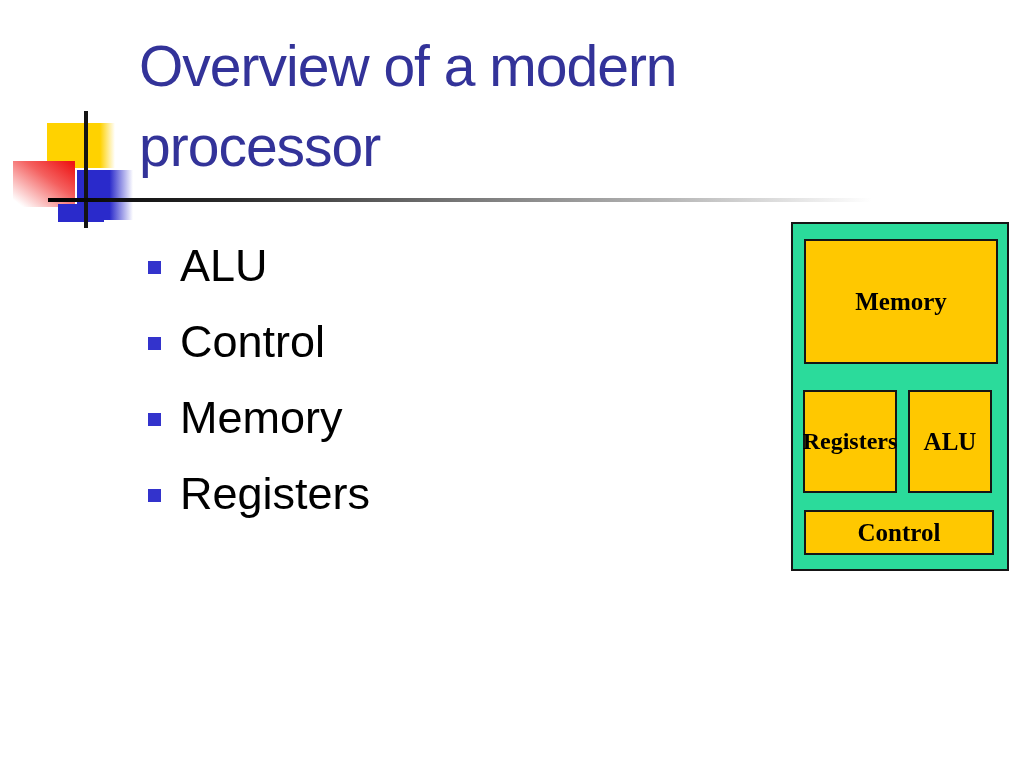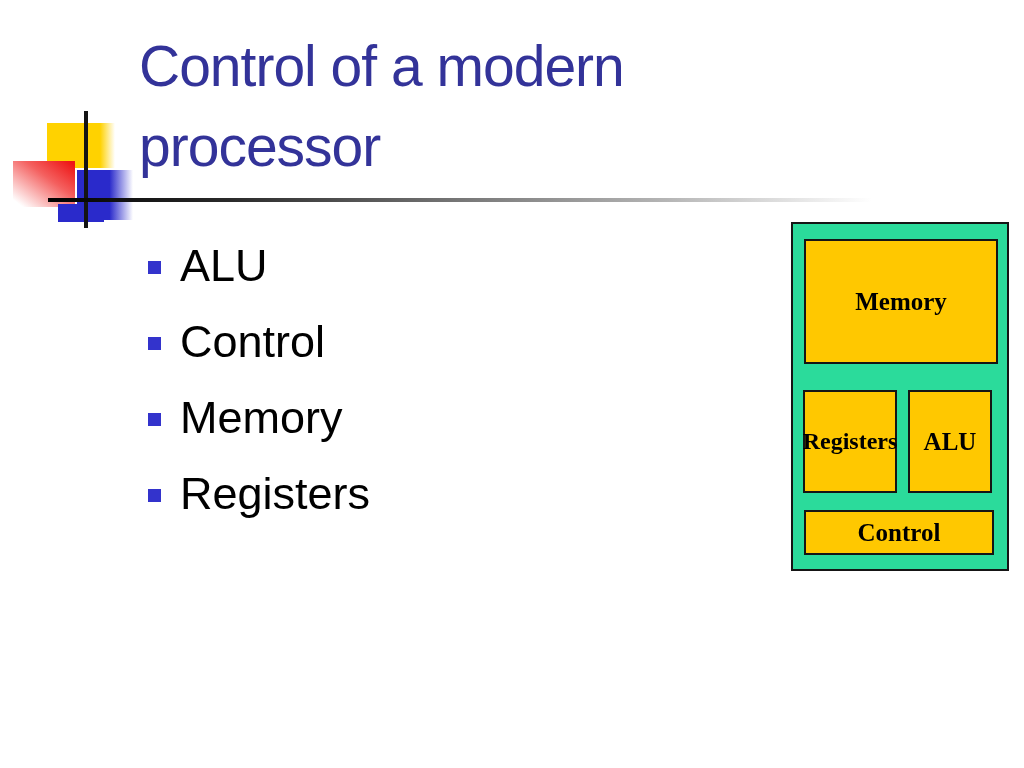--- a/index.html
+++ b/index.html
@@ -75,21 +75,21 @@
 
 <div class="slide">
 
   <div class="decor decor-yellow"></div>
   <div class="decor decor-red"></div>
   <div class="decor decor-blue-main"></div>
   <div class="decor decor-blue-tail"></div>
   <div class="decor decor-vline"></div>
   <div class="decor decor-hline"></div>
 
-  <h1 class="title">Control of a modern processor</h1>
+  <h1 class="title">Overview of a modern processor</h1>
 
   <ul class="bullets">
     <li>
       <span class="bullet-sq"></span>
       <span class="bullet-label">ALU</span>
     </li>
     <li>
       <span class="bullet-sq"></span>
       <span class="bullet-label">Control</span>
     </li>

